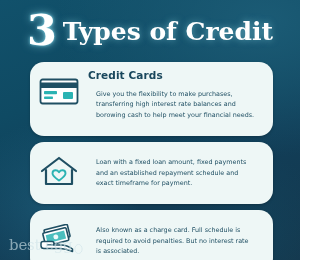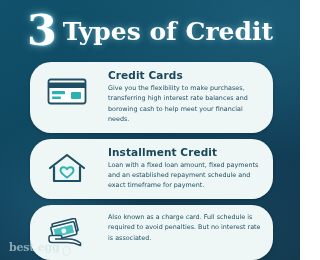--- a/index.html
+++ b/index.html
@@ -77,25 +77,25 @@
     position: absolute;
     left: 30px;
     top: 62px;
     width: 243px;
     display: flex;
     flex-direction: column;
     gap: 6px;
   }
   .card {
     background: #eef7f6;
-    border-radius: 21px;
-    padding: 7px 10px 8px 16px;
+    border-radius: 14px;
+    padding: 7px 10px 8px 8px;
     display: flex;
     align-items: flex-start;
-    gap: 20px;
+    gap: 8px;
     box-shadow: 0 1px 3px rgba(0,0,0,0.22);
     box-sizing: border-box;
   }
   .card-icon {
     flex: 0 0 auto;
     width: 42px;
     height: 40px;
     display: flex;
     align-items: center;
     justify-content: center;
@@ -113,37 +113,37 @@
     line-height: 1.15;
     color: #19475c;
     margin: 0 0 2px 0;
     letter-spacing: 0.1px;
   }
   .card-desc {
     font-family: "DejaVu Sans", sans-serif;
     font-size: 6.4px;
     line-height: 1.62;
     color: #1f4f63;
-    margin: 0;
+    margin: 8px;
   }
 
   
   .logo {
     position: absolute;
     left: 9px;
     bottom: 6px;
     display: flex;
     align-items: center;
     gap: 2px;
     opacity: 0.62;
   }
   .logo-text {
     font-family: "DejaVu Serif", serif;
-    font-weight: 700;
-    font-size: 11px;
+    font-weight: 400;
+    font-size: 15px;
     color: #cfe3e8;
     letter-spacing: -0.2px;
   }
   .logo-mark {
     width: 9px;
     height: 11px;
     display: inline-block;
   }
 </style>
 </head>
@@ -179,21 +179,20 @@
 
     <div class="card">
       <div class="card-icon">
         <svg width="40" height="32" viewBox="0 0 40 32" aria-hidden="true">
           <path d="M3 16 L20 3 L37 16" fill="none" stroke="#1f4f63" stroke-width="2.2" stroke-linecap="round" stroke-linejoin="round"></path>
           <path d="M7 15 L7 29 L33 29 L33 15" fill="none" stroke="#1f4f63" stroke-width="2.2" stroke-linecap="round" stroke-linejoin="round"></path>
           <path d="M20 25.5 C16 22.5 13.5 20.8 13.5 18.4 C13.5 16.6 14.9 15.3 16.6 15.3 C17.9 15.3 19.2 16 20 17.2 C20.8 16 22.1 15.3 23.4 15.3 C25.1 15.3 26.5 16.6 26.5 18.4 C26.5 20.8 24 22.5 20 25.5 Z" fill="none" stroke="#2bb3b3" stroke-width="1.9" stroke-linejoin="round"></path>
         </svg>
       </div>
       <div class="card-body">
-        <p class="card-title">Installment Credit</p>
         <p class="card-desc">Loan with a fixed loan amount, fixed payments and an established repayment schedule and exact timeframe for payment.</p>
       </div>
     </div>
 
     <div class="card">
       <div class="card-icon">
         <svg width="42" height="31" viewBox="0 0 42 31" aria-hidden="true">
           <g transform="rotate(-14 21 13)">
             <rect x="8" y="2.5" width="24" height="13" rx="1.2" fill="#ffffff" stroke="#1f4f63" stroke-width="1.6"></rect>
             <rect x="10.5" y="5" width="19" height="8.2" fill="#2bb3b3" opacity="0.85"></rect>

